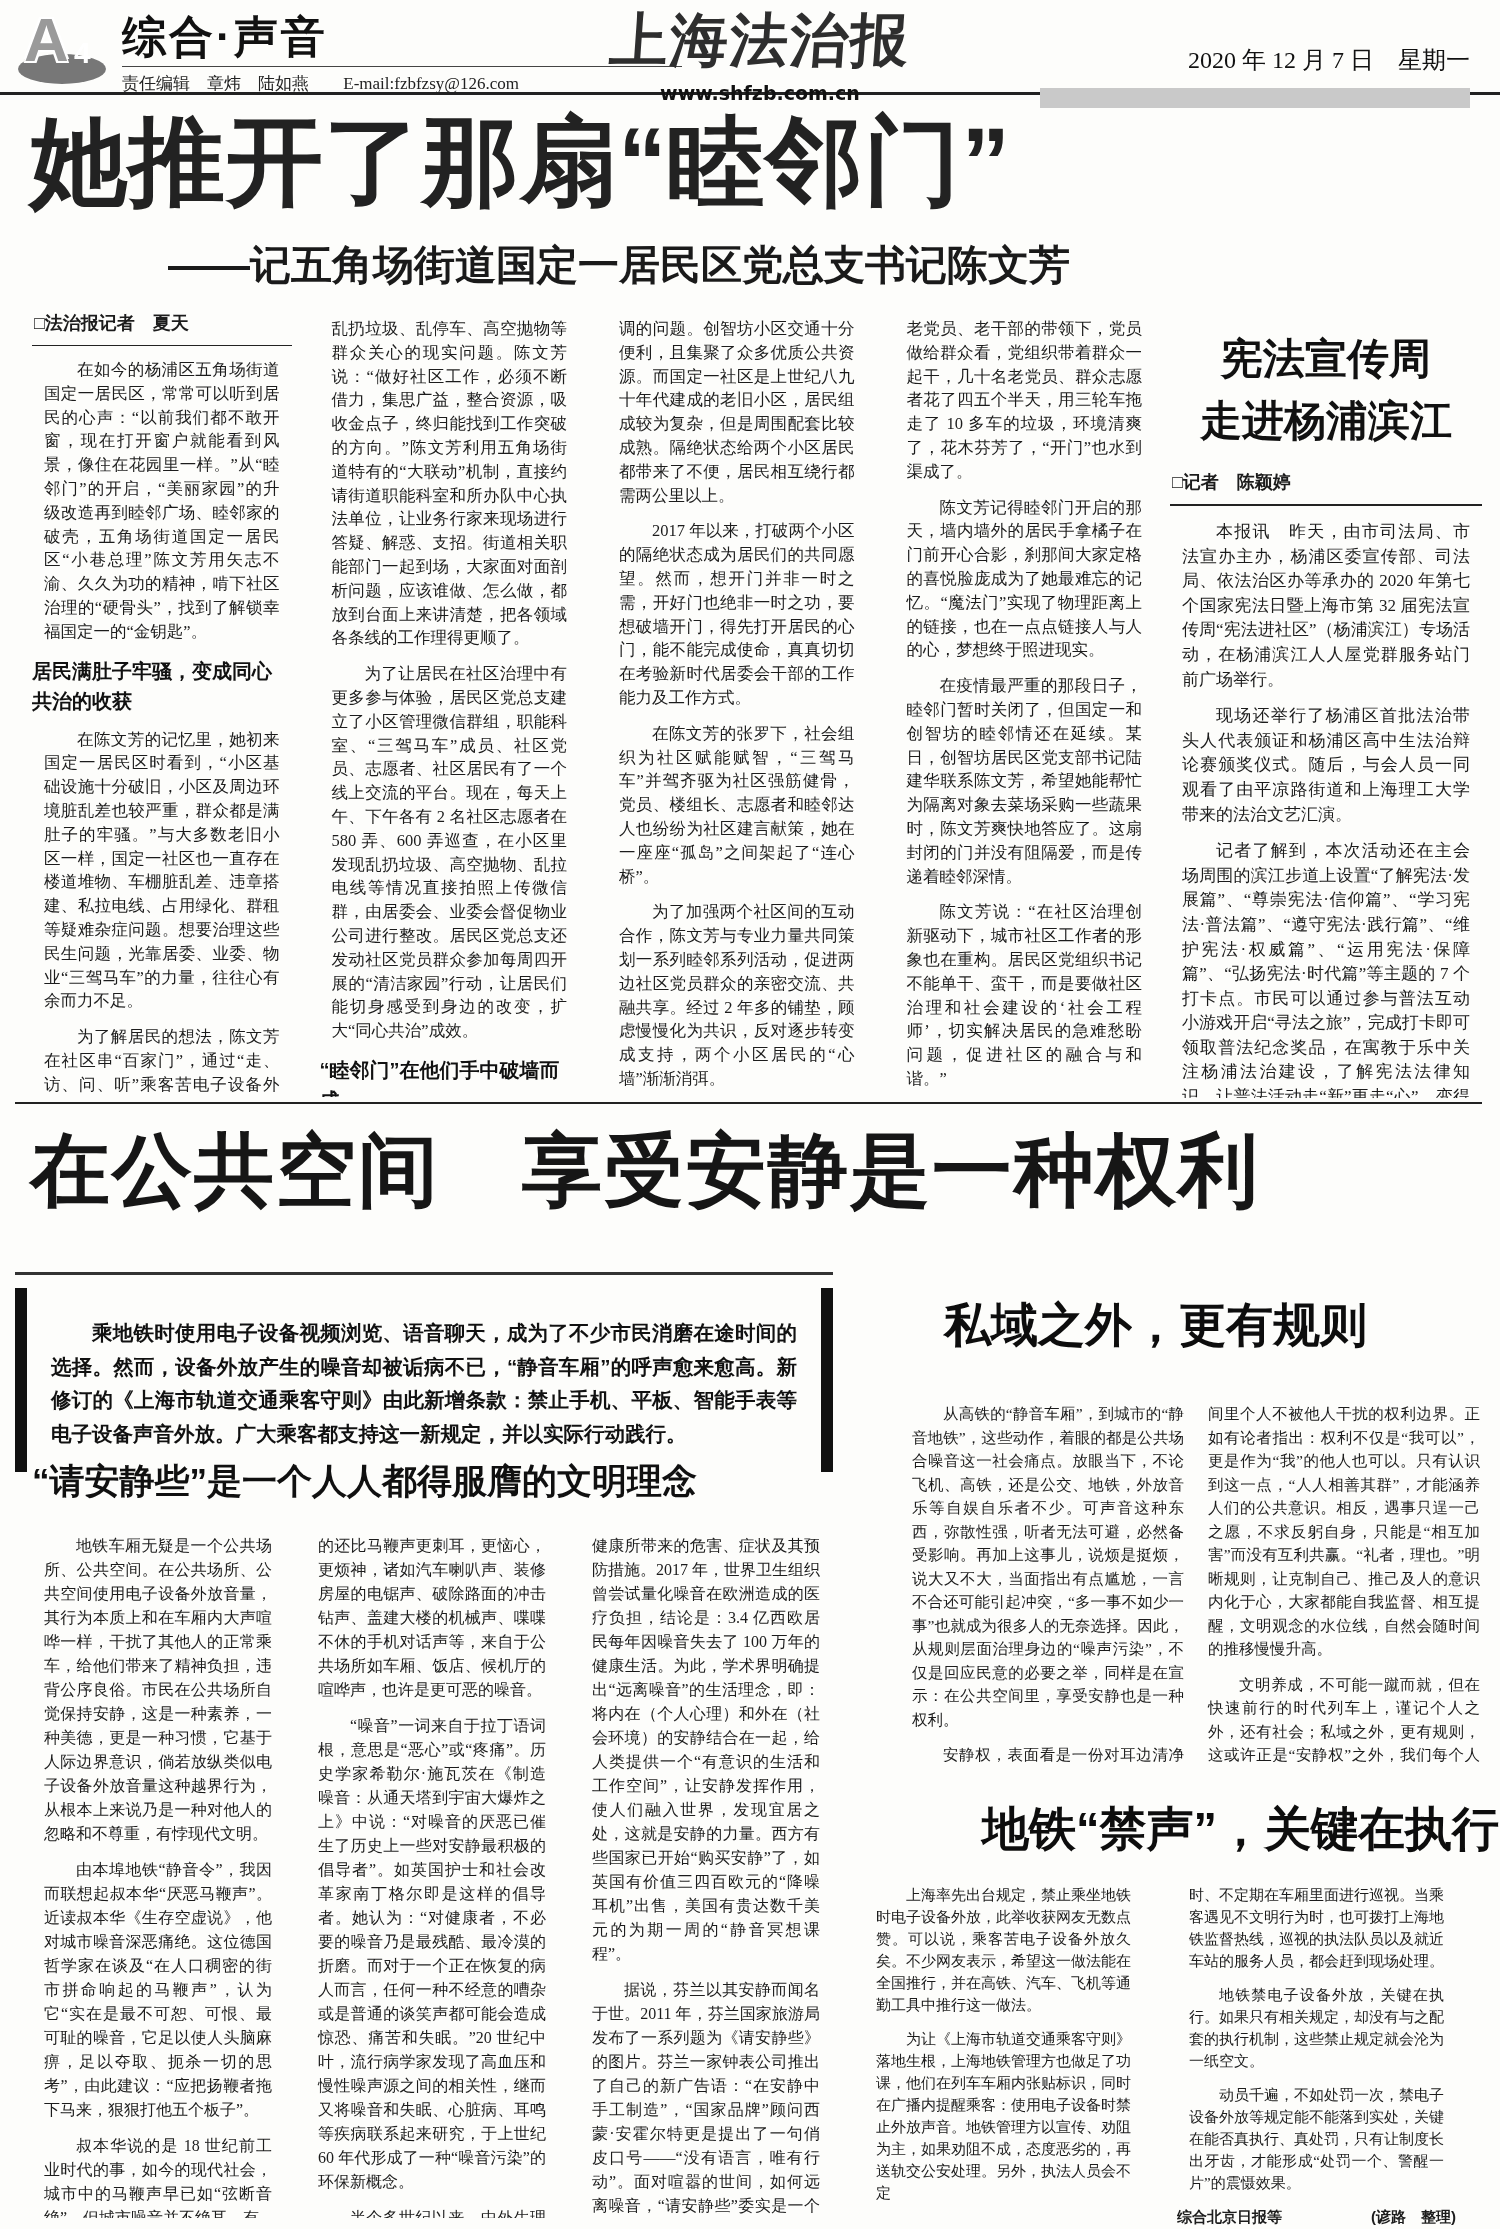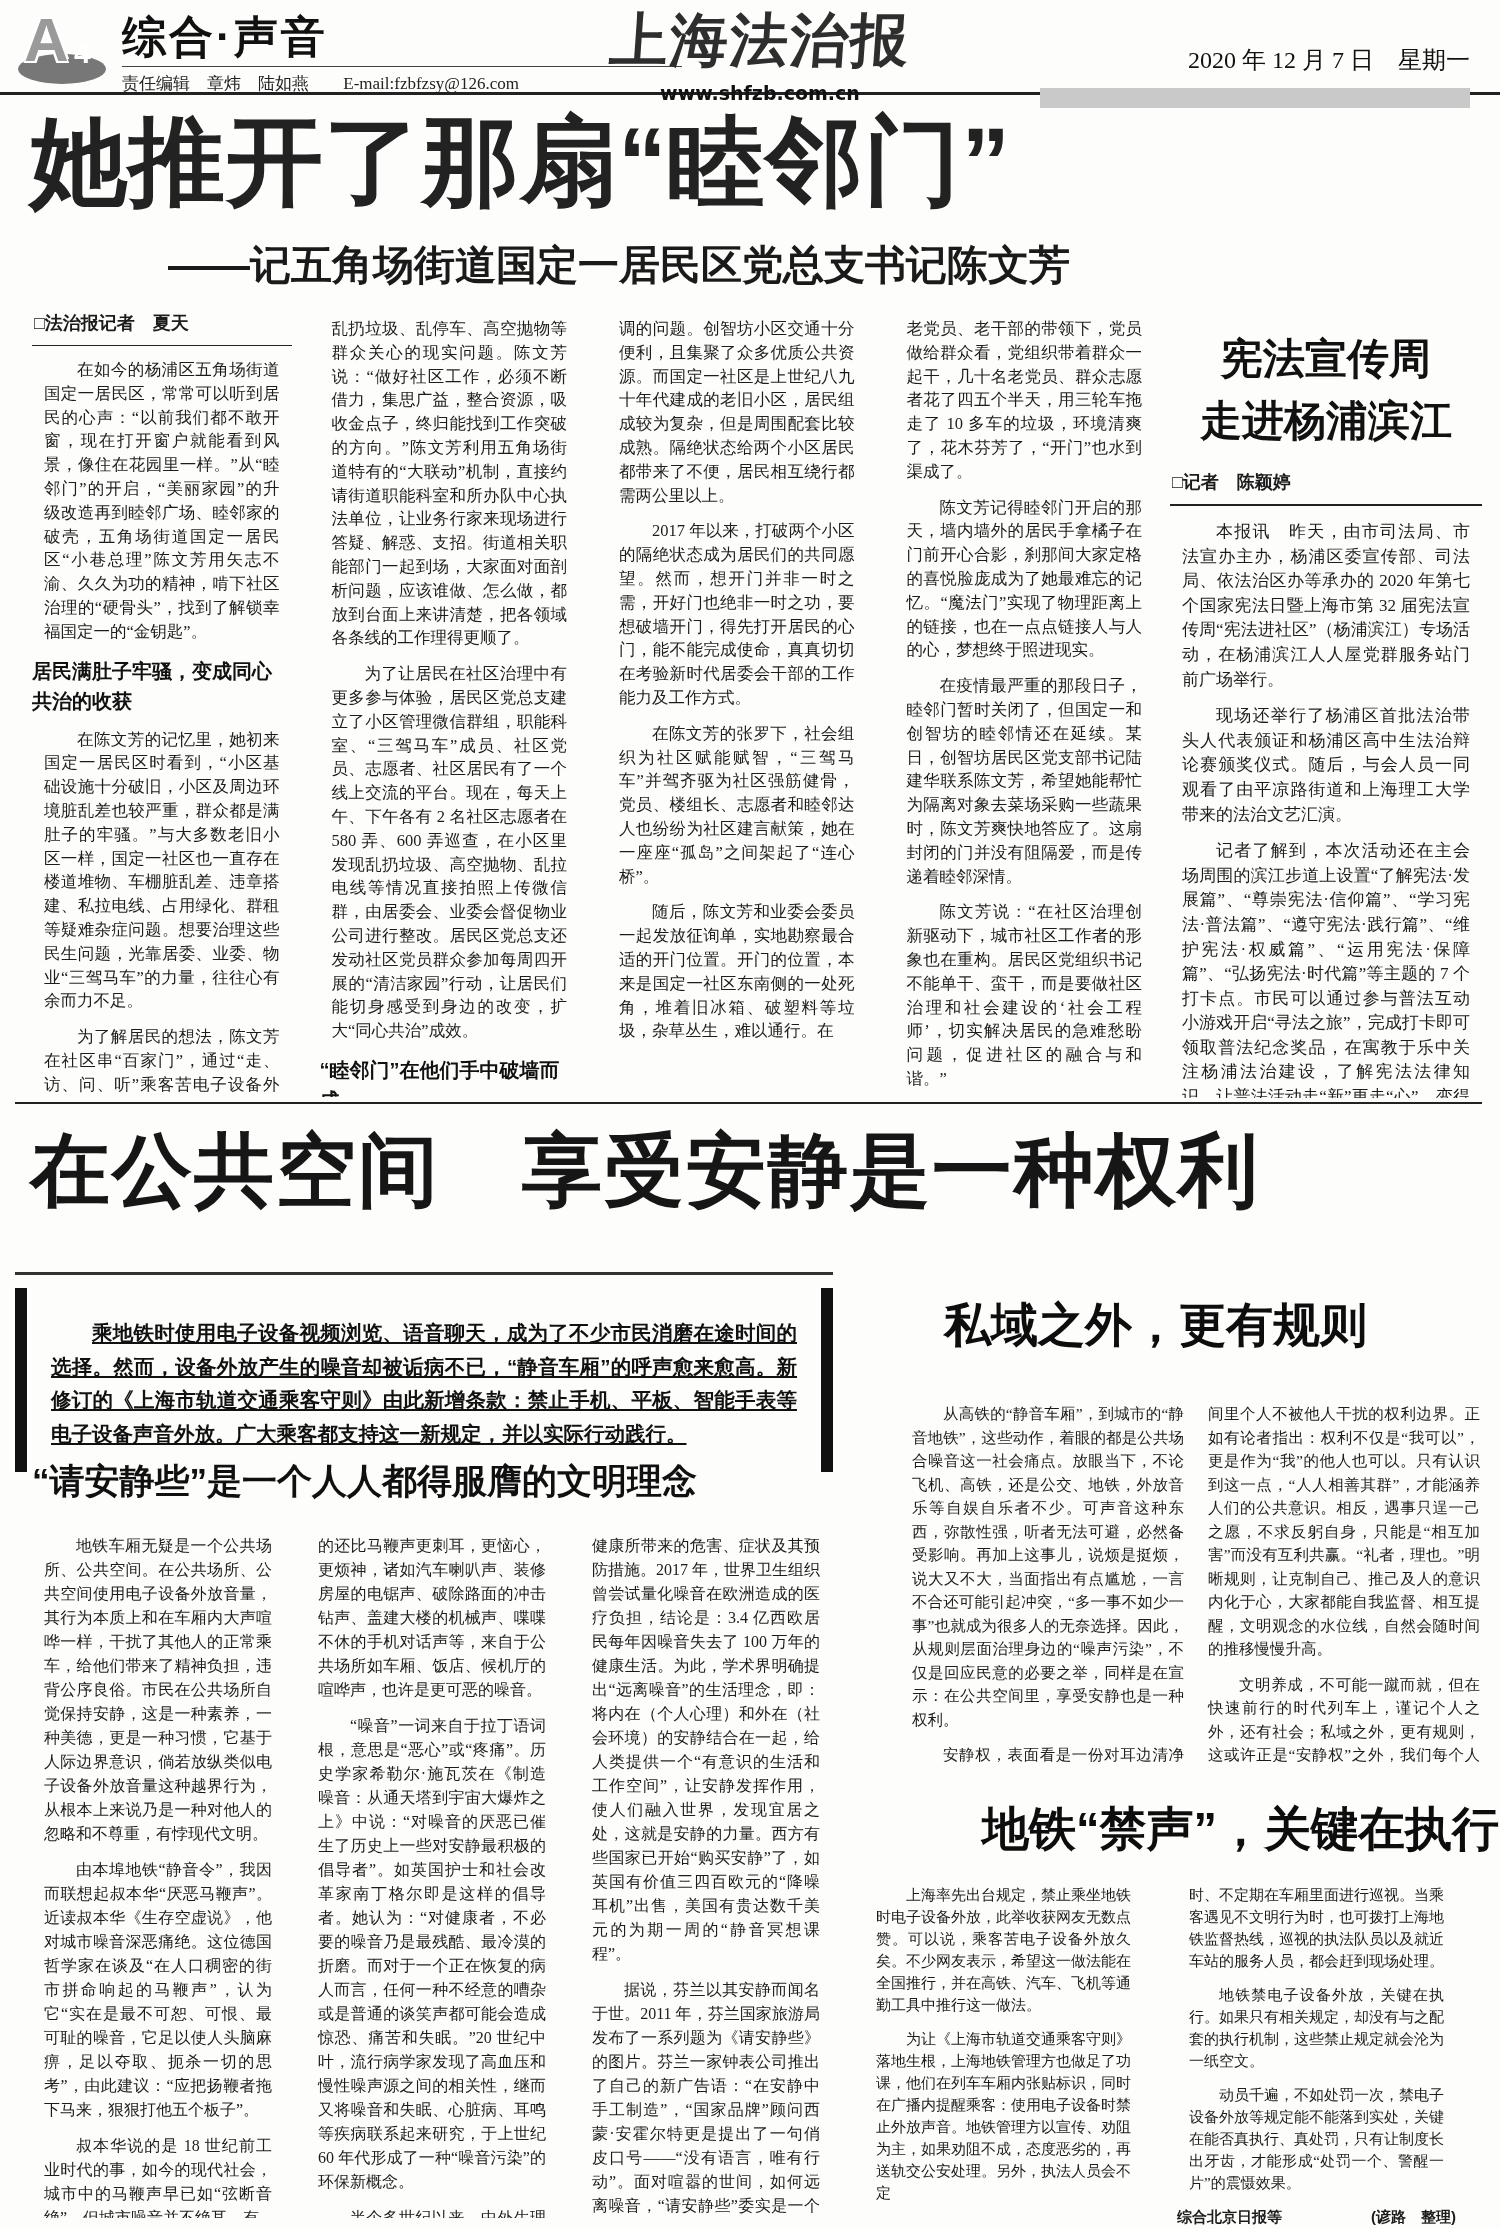--- a/index.html
+++ b/index.html
@@ -49,21 +49,21 @@
              margin-bottom:14px;}
   .sb-body{font-size:17px;line-height:24.6px;}
   
   .mid-rule{position:absolute;left:15px;top:1102px;width:1467px;height:2px;background:#222;}
   .headline2{position:absolute;left:30px;top:1118px;font:900 80px "Liberation Sans",sans-serif;
              letter-spacing:2px;color:#161616;white-space:nowrap;}
   .lead-rule{position:absolute;left:15px;top:1272px;width:818px;height:3px;background:#333;}
   .lead-box{position:absolute;left:15px;top:1288px;width:770px;min-height:108px;
             border-left:12px solid #111;border-right:12px solid #111;padding:16px 12px 10px 12px;
             font:bold 20.5px/33.5px "Liberation Sans",sans-serif;color:#111;}
-  .lead-box .para{text-indent:2em;text-decoration:underline;}
+  .lead-box .para{text-indent:2em;}
   .la-head{position:absolute;left:32px;top:1458px;font:900 35px "Liberation Sans",sans-serif;color:#101010;white-space:nowrap;}
   .left-cols{position:absolute;left:32px;top:1522px;width:800px;height:696px;display:flex;gap:22px;}
   .lcol{flex:1 1 0;overflow:hidden;font-size:16px;line-height:24px;}
   
   .rb-h1{position:absolute;left:944px;top:1294px;font:900 47px "Liberation Sans",sans-serif;color:#0d0d0d;white-space:nowrap;}
   .cols-a{position:absolute;left:900px;top:1390px;width:592px;height:372px;display:flex;}
   .cols-a .rcol{font-size:15.5px;line-height:23.5px;}
   .rb-h2{position:absolute;left:982px;top:1798px;font:900 47px "Liberation Sans",sans-serif;color:#0d0d0d;white-space:nowrap;}
   .cols-b{position:absolute;left:864px;top:1872px;width:592px;height:353px;display:flex;gap:34px;}
   .cols-b .rcol{font-size:15px;line-height:22px;}
@@ -118,20 +118,21 @@
           <p class="para">为了让居民在社区治理中有更多参与体验，居民区党总支建立了小区管理微信群组，职能科室、“三驾马车”成员、社区党员、志愿者、社区居民有了一个线上交流的平台。现在，每天上午、下午各有 2 名社区志愿者在 580 弄、600 弄巡查，在小区里发现乱扔垃圾、高空抛物、乱拉电线等情况直接拍照上传微信群，由居委会、业委会督促物业公司进行整改。居民区党总支还发动社区党员群众参加每周四开展的“清洁家园”行动，让居民们能切身感受到身边的改变，扩大“同心共治”成效。</p>
           <h3 class="col-head">“睦邻门”在他们手中破墙而成</h3>
           <p class="para">国定一社区与高档小区创智坊一墙之隔，却存在发展不平衡不协</p>
         </div>
     </div>
     <div class="tcol">
       <div>
           <p class="para noindent">调的问题。创智坊小区交通十分便利，且集聚了众多优质公共资源。而国定一社区是上世纪八九十年代建成的老旧小区，居民组成较为复杂，但是周围配套比较成熟。隔绝状态给两个小区居民都带来了不便，居民相互绕行都需两公里以上。</p>
           <p class="para">2017 年以来，打破两个小区的隔绝状态成为居民们的共同愿望。然而，想开门并非一时之需，开好门也绝非一时之功，要想破墙开门，得先打开居民的心门，能不能完成使命，真真切切在考验新时代居委会干部的工作能力及工作方式。</p>
           <p class="para">在陈文芳的张罗下，社会组织为社区赋能赋智，“三驾马车”并驾齐驱为社区强筋健骨，党员、楼组长、志愿者和睦邻达人也纷纷为社区建言献策，她在一座座“孤岛”之间架起了“连心桥”。</p>
+          <p class="para">为了加强两个社区间的互动合作，陈文芳与专业力量共同策划一系列睦邻系列活动，促进两边社区党员群众的亲密交流、共融共享。经过 2 年多的铺垫，顾虑慢慢化为共识，反对逐步转变成支持，两个小区居民的“心墙”渐渐消弭。</p>
           <p class="para">随后，陈文芳和业委会委员一起发放征询单，实地勘察最合适的开门位置。开门的位置，本来是国定一社区东南侧的一处死角，堆着旧冰箱、破塑料等垃圾，杂草丛生，难以通行。在</p>
         </div>
     </div>
     <div class="tcol">
       <div>
           <p class="para noindent">老党员、老干部的带领下，党员做给群众看，党组织带着群众一起干，几十名老党员、群众志愿者花了四五个半天，用三轮车拖走了 10 多车的垃圾，环境清爽了，花木芬芳了，“开门”也水到渠成了。</p>
           <p class="para">陈文芳记得睦邻门开启的那天，墙内墙外的居民手拿橘子在门前开心合影，刹那间大家定格的喜悦脸庞成为了她最难忘的记忆。“魔法门”实现了物理距离上的链接，也在一点点链接人与人的心，梦想终于照进现实。</p>
           <p class="para">在疫情最严重的那段日子，睦邻门暂时关闭了，但国定一和创智坊的睦邻情还在延续。某日，创智坊居民区党支部书记陆建华联系陈文芳，希望她能帮忙为隔离对象去菜场采购一些蔬果时，陈文芳爽快地答应了。这扇封闭的门并没有阻隔爱，而是传递着睦邻深情。</p>
           <p class="para">陈文芳说：“在社区治理创新驱动下，城市社区工作者的形象也在重构。居民区党组织书记不能单干、蛮干，而是要做社区治理和社会建设的‘社会工程师’，切实解决居民的急难愁盼问题，促进社区的融合与和谐。”</p>
         </div>

